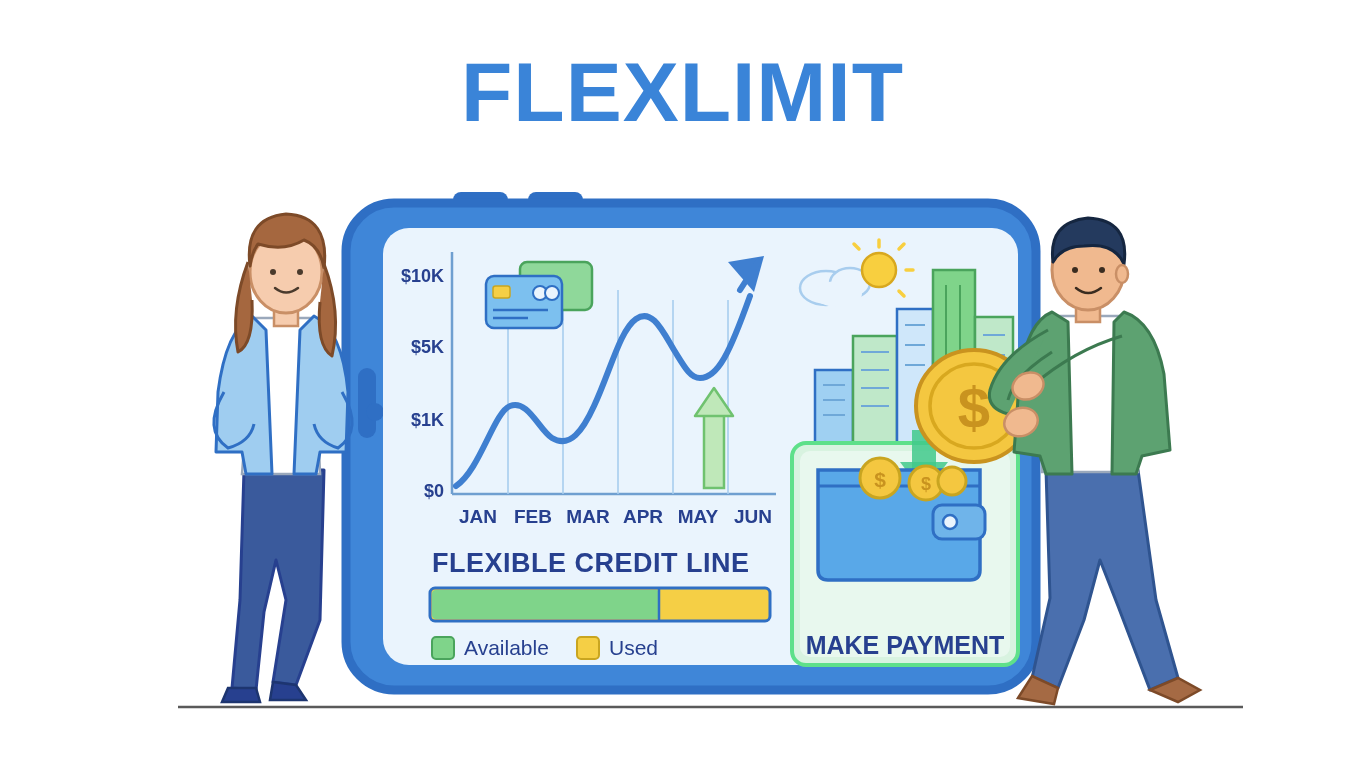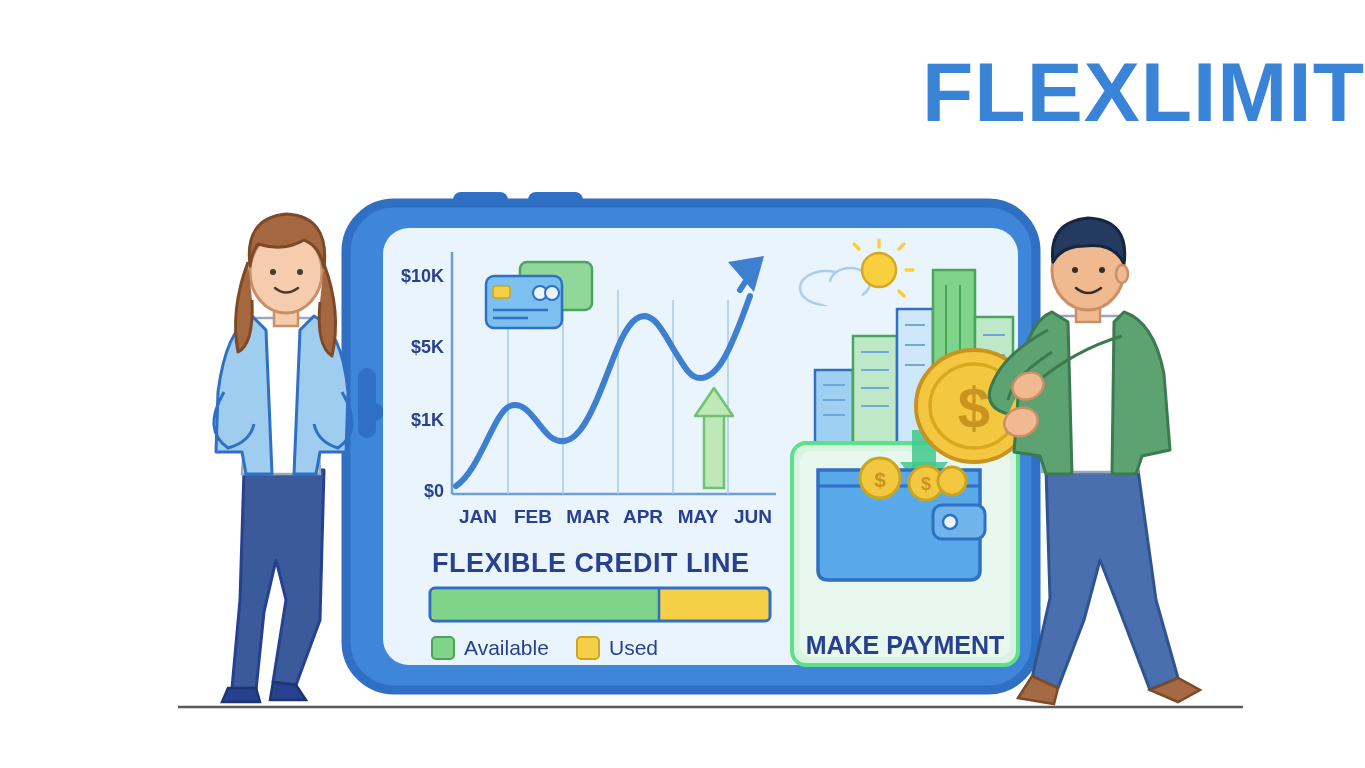--- a/index.html
+++ b/index.html
@@ -17,21 +17,21 @@
   .stage {
     position: absolute;
     inset: 0;
     background: #ffffff;
   }
   #brand-title {
     position: absolute;
     top: 50px;
     left: 0;
     width: 100%;
-    text-align: right;
+    text-align: center;
     font-family: "Liberation Sans", sans-serif;
     font-weight: bold;
     font-size: 84px;
     letter-spacing: 1px;
     color: #3a84d8;
     line-height: 1;
     user-select: none;
   }
   .scene {
     position: absolute;

